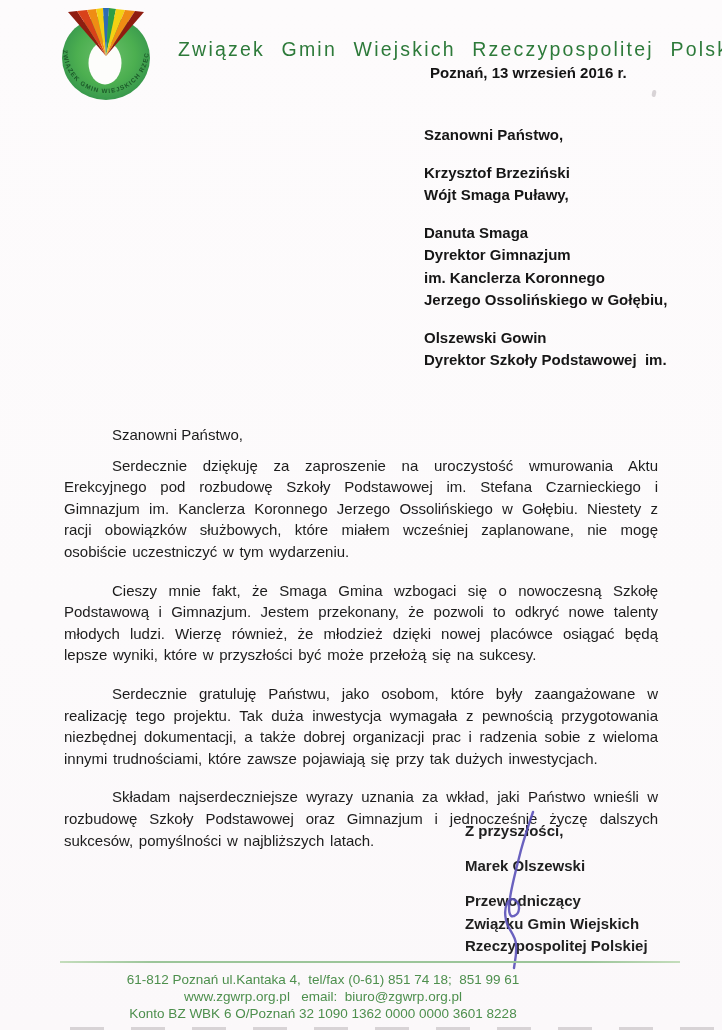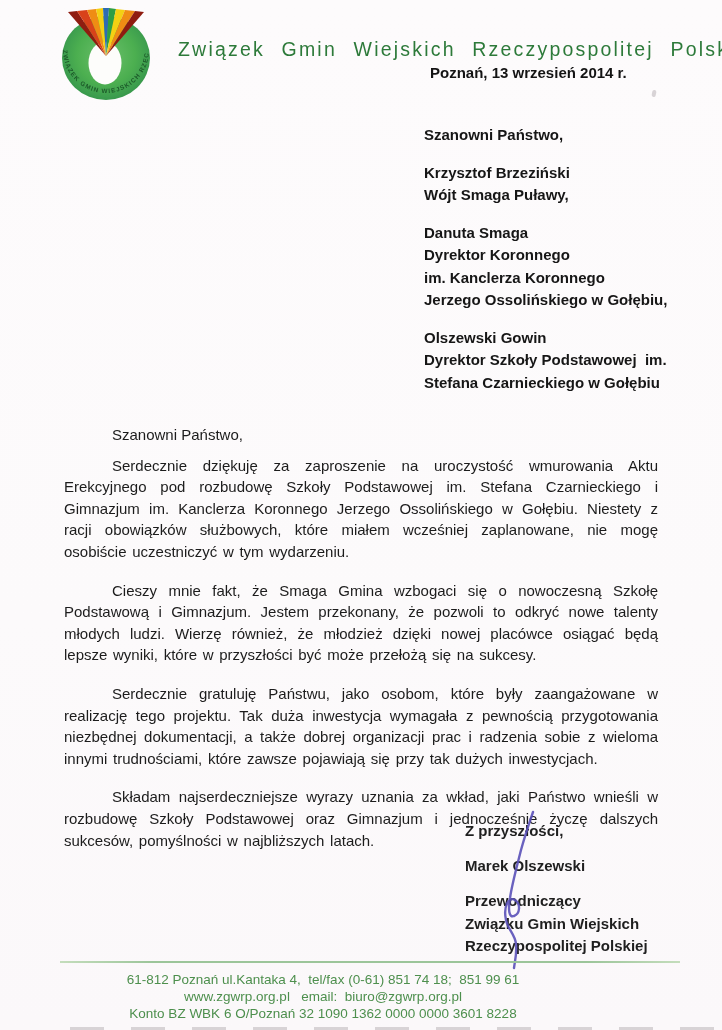--- a/index.html
+++ b/index.html
@@ -87,41 +87,40 @@
       <polygon points="56,50 66,3 75,4" fill="#f4d013"></polygon>
       <polygon points="56,50 75,4 85,5" fill="#ef8c14"></polygon>
       <polygon points="56,50 85,5 94,6" fill="#8f1c10"></polygon>
     </g>
     <text font-size="6.3" letter-spacing="1.1" fill="#1d5a2a" font-family="Liberation Sans, sans-serif" font-weight="bold">
       <textPath href="#ringTextPath">ZWIĄZEK GMIN WIEJSKICH RZECZYPOSPOLITEJ POLSKIEJ</textPath>
     </text>
   </svg>
 
   <div class="org-title">Związek Gmin Wiejskich Rzeczypospolitej Polskiej</div>
-  <div class="dateline">Poznań, 13 wrzesień 2014 r.</div>
+  <div class="dateline">Poznań, 13 wrzesień 2016 r.</div>
   <div class="speck"></div>
 
   <section class="recipients">
     <div class="rgroup">
       <div class="line">Szanowni Państwo,</div>
     </div>
     <div class="rgroup">
       <div class="line">Krzysztof Brzeziński</div>
       <div class="line">Wójt Smaga Puławy,</div>
     </div>
     <div class="rgroup">
       <div class="line">Danuta Smaga</div>
-      <div class="line">Dyrektor Koronnego</div>
+      <div class="line">Dyrektor Gimnazjum</div>
       <div class="line">im. Kanclerza Koronnego</div>
       <div class="line">Jerzego Ossolińskiego w Gołębiu,</div>
     </div>
     <div class="rgroup">
       <div class="line">Olszewski Gowin</div>
       <div class="line">Dyrektor Szkoły Podstawowej  im.</div>
-      <div class="line">Stefana Czarnieckiego w Gołębiu</div>
     </div>
   </section>
 
   <section class="letter-body">
     <div class="body-salutation">Szanowni Państwo,</div>
     <p>Serdecznie dziękuję za zaproszenie na uroczystość wmurowania Aktu Erekcyjnego pod rozbudowę Szkoły Podstawowej im. Stefana Czarnieckiego i Gimnazjum im. Kanclerza Koronnego Jerzego Ossolińskiego w Gołębiu. Niestety z racji obowiązków służbowych, które miałem wcześniej zaplanowane, nie mogę osobiście uczestniczyć w tym wydarzeniu.</p>
     <p>Cieszy mnie fakt, że Smaga Gmina wzbogaci się o nowoczesną Szkołę Podstawową i Gimnazjum. Jestem przekonany, że pozwoli to odkryć nowe talenty młodych ludzi. Wierzę również, że młodzież dzięki nowej placówce osiągać będą lepsze wyniki, które w przyszłości być może przełożą się na sukcesy.</p>
     <p>Serdecznie gratuluję Państwu, jako osobom, które były zaangażowane w realizację tego projektu. Tak duża inwestycja wymagała z pewnością przygotowania niezbędnej dokumentacji, a także dobrej organizacji prac i radzenia sobie z wieloma innymi trudnościami, które zawsze pojawiają się przy tak dużych inwestycjach.</p>
     <p>Składam najserdeczniejsze wyrazy uznania za wkład, jaki Państwo wnieśli w rozbudowę Szkoły Podstawowej oraz Gimnazjum i jednocześnie życzę dalszych sukcesów, pomyślności w najbliższych latach.</p>
   </section>

